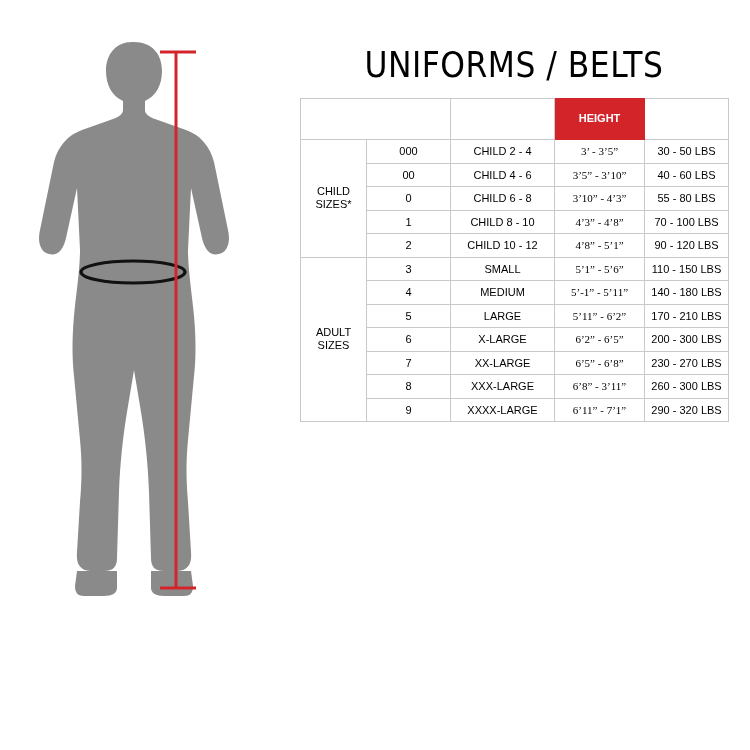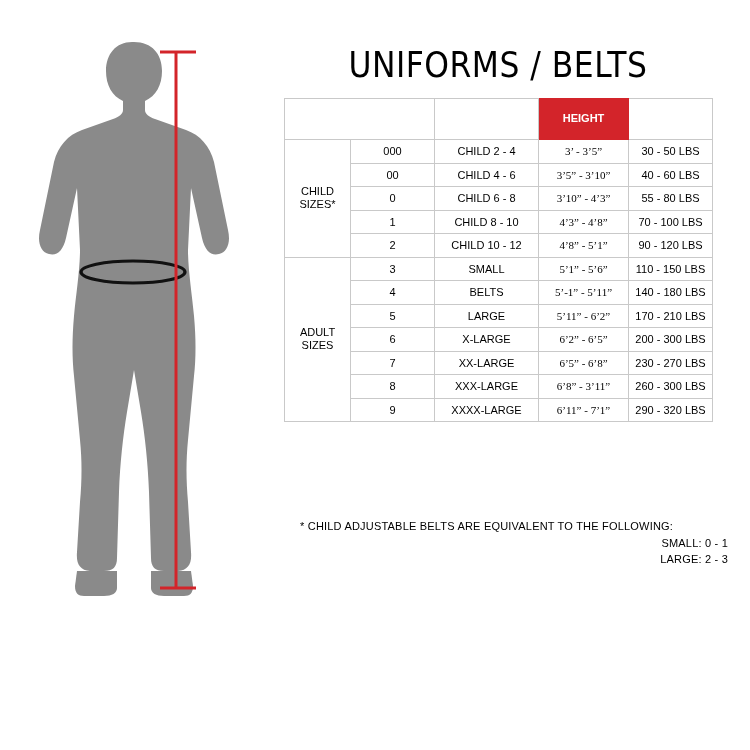--- a/index.html
+++ b/index.html
@@ -28,21 +28,21 @@
     left: 20px;
     top: 40px;
     width: 260px;
     height: 560px;
   }
   .figure-svg { display: block; }
 
   
   .content {
     position: absolute;
-    left: 284px;
+    left: 300px;
     top: 46px;
     width: 428px;
   }
 
   .title {
     font-size: 36px;
     letter-spacing: 0.5px;
     font-weight: 400;
     text-align: center;
     line-height: 1.05;
@@ -246,21 +246,21 @@
             <div>ADULT</div>
             <div>SIZES</div>
           </td>
           <td class="sep-top">3</td>
           <td class="sep-top">SMALL</td>
           <td class="height-cell sep-top">5’1” - 5’6”</td>
           <td class="sep-top">110 - 150 LBS</td>
         </tr>
         <tr>
           <td>4</td>
-          <td>BELTS</td>
+          <td>MEDIUM</td>
           <td class="height-cell">5’-1” - 5’11”</td>
           <td>140 - 180 LBS</td>
         </tr>
         <tr>
           <td>5</td>
           <td>LARGE</td>
           <td class="height-cell">5’11” - 6’2”</td>
           <td>170 - 210 LBS</td>
         </tr>
         <tr>
@@ -285,19 +285,14 @@
           <td>9</td>
           <td>XXXX-LARGE</td>
           <td class="height-cell">6’11” - 7’1”</td>
           <td>290 - 320 LBS</td>
         </tr>
 
       </tbody>
     </table>
   </div>
 
-  <div class="footnote">
-    <div class="line1">* CHILD ADJUSTABLE BELTS ARE EQUIVALENT TO THE FOLLOWING:</div>
-    <div class="line2">SMALL: 0 - 1</div>
-    <div class="line3">LARGE: 2 - 3</div>
-  </div>
 
 </div>
 
 </body></html>

